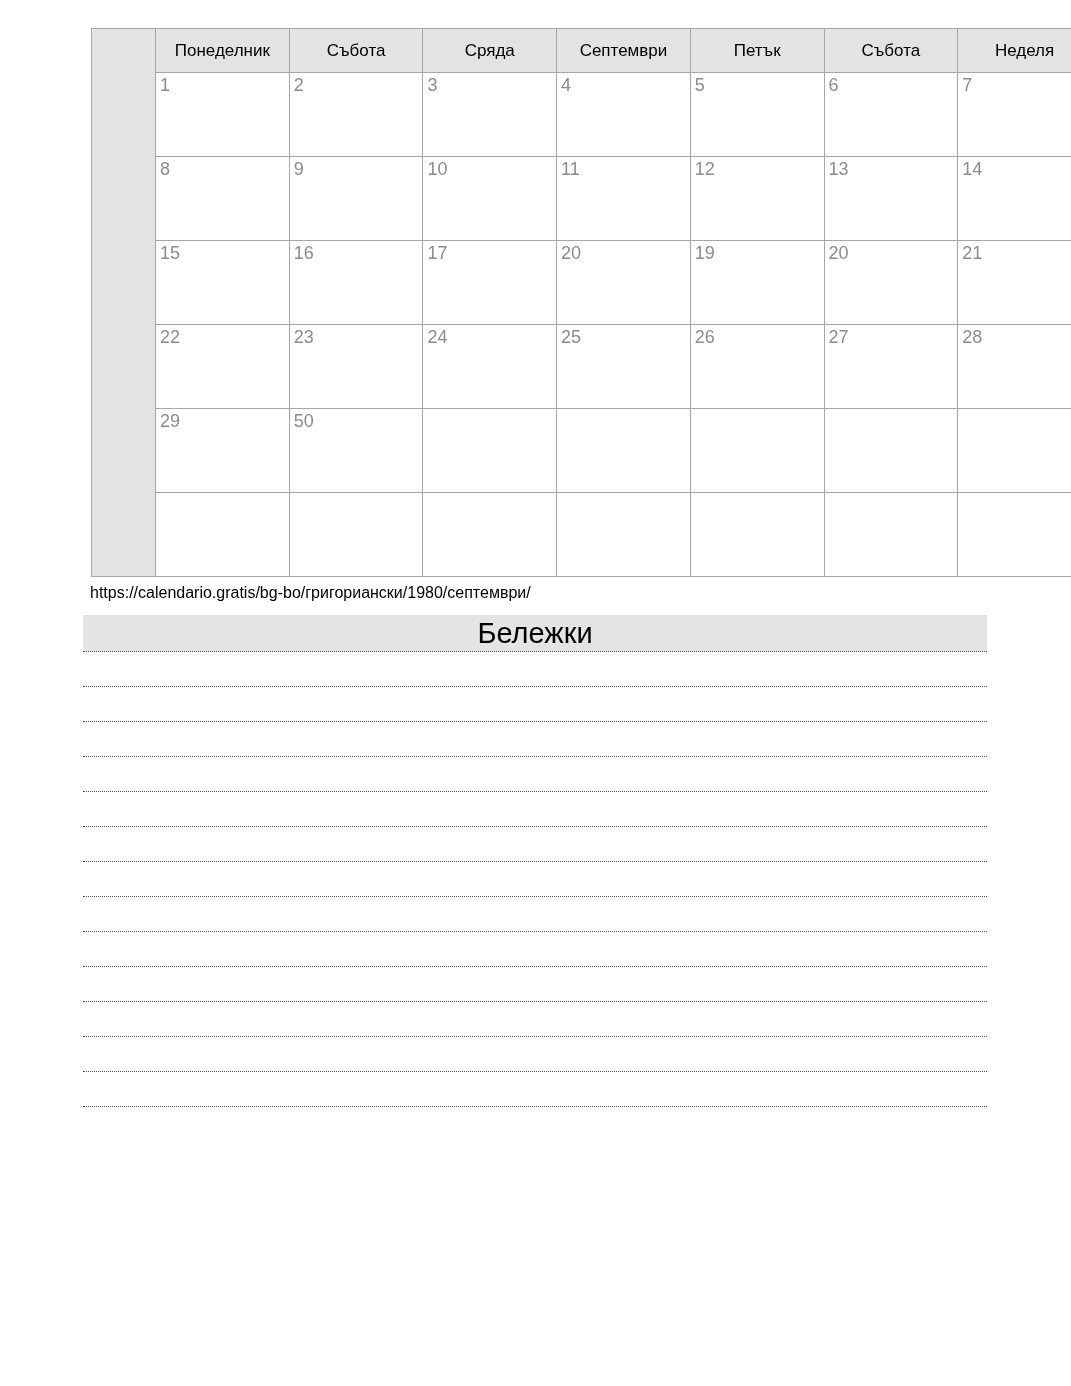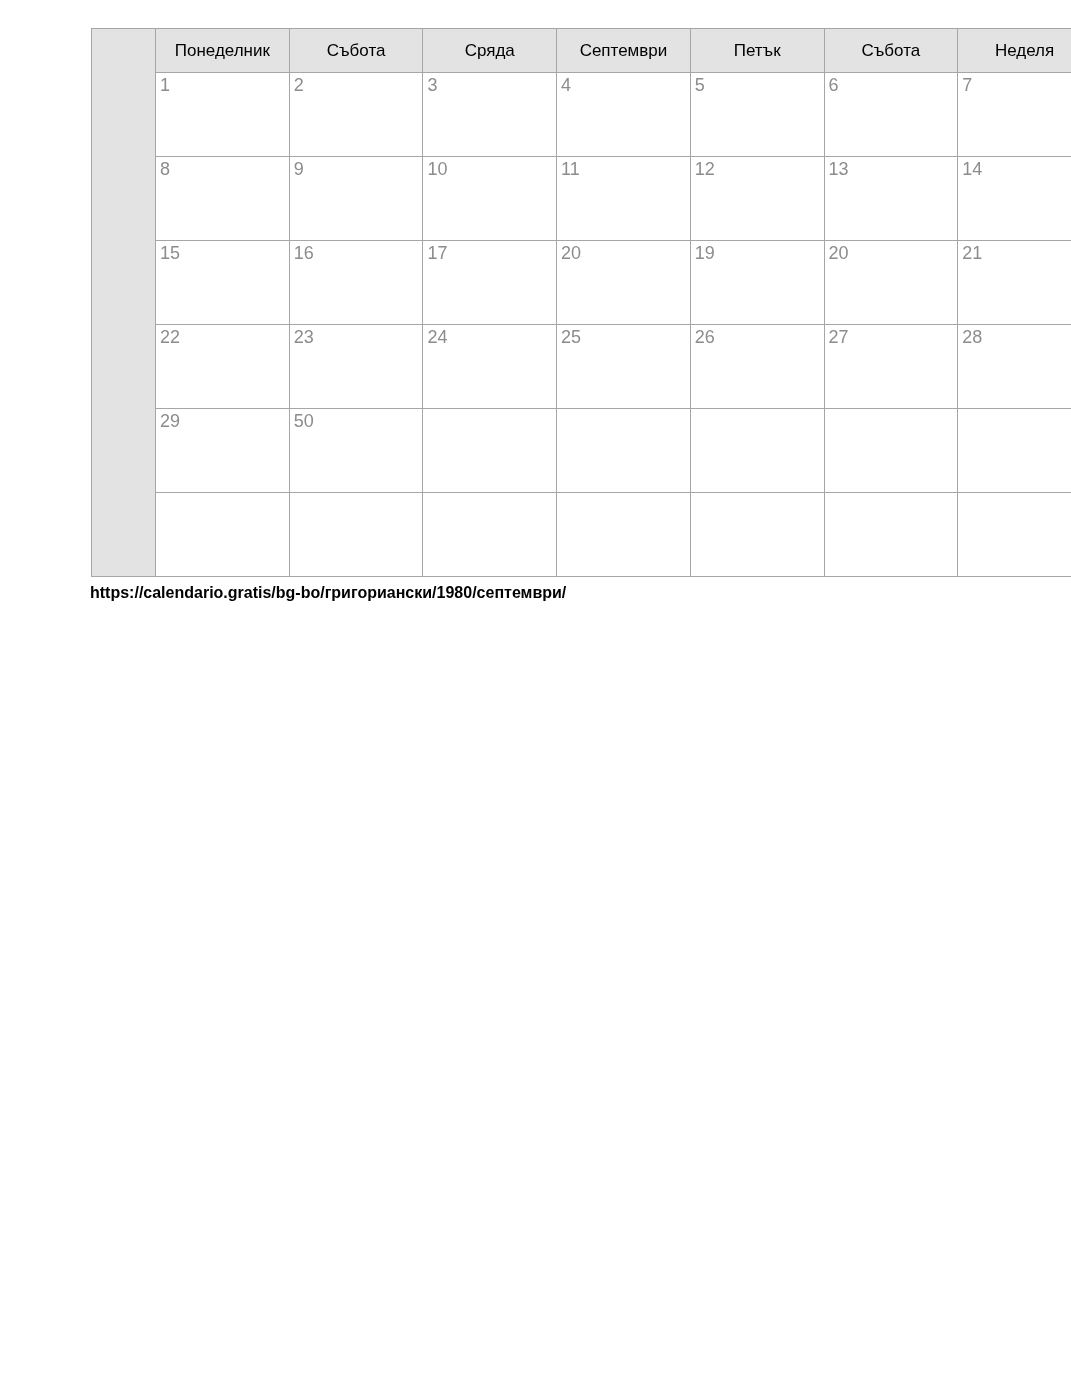--- a/index.html
+++ b/index.html
@@ -63,21 +63,20 @@
     text-align:left;
     font-size:18px;
     color:var(--day-num);
     padding:2px 2px 0 4px;
     line-height:1.2;
   }
   .source-url{
     margin:7px 0 0 7px;
     font-size:16px;
     color:#000;
-    font-weight:bold;
   }
   .notes{
     margin-top:13px;
     width:904px;
   }
   .notes-header{
     background:var(--notes-bg);
     height:37px;
     line-height:37px;
     text-align:center;
@@ -169,14 +168,32 @@
           <td class="day"></td>
           <td class="day"></td>
           <td class="day"></td>
           <td class="day"></td>
         </tr>
       </tbody>
   </table>
 
   <div class="source-url">https://calendario.gratis/bg-bo/григориански/1980/септември/</div>
 
+  <div class="notes">
+    <div class="notes-header">Бележки</div>
+    <div id="notes-lines">
+        <div class="note-line"></div>
+        <div class="note-line"></div>
+        <div class="note-line"></div>
+        <div class="note-line"></div>
+        <div class="note-line"></div>
+        <div class="note-line"></div>
+        <div class="note-line"></div>
+        <div class="note-line"></div>
+        <div class="note-line"></div>
+        <div class="note-line"></div>
+        <div class="note-line"></div>
+        <div class="note-line"></div>
+        <div class="note-line"></div>
+      </div>
+  </div>
 
 </div>
 
 </body></html>

